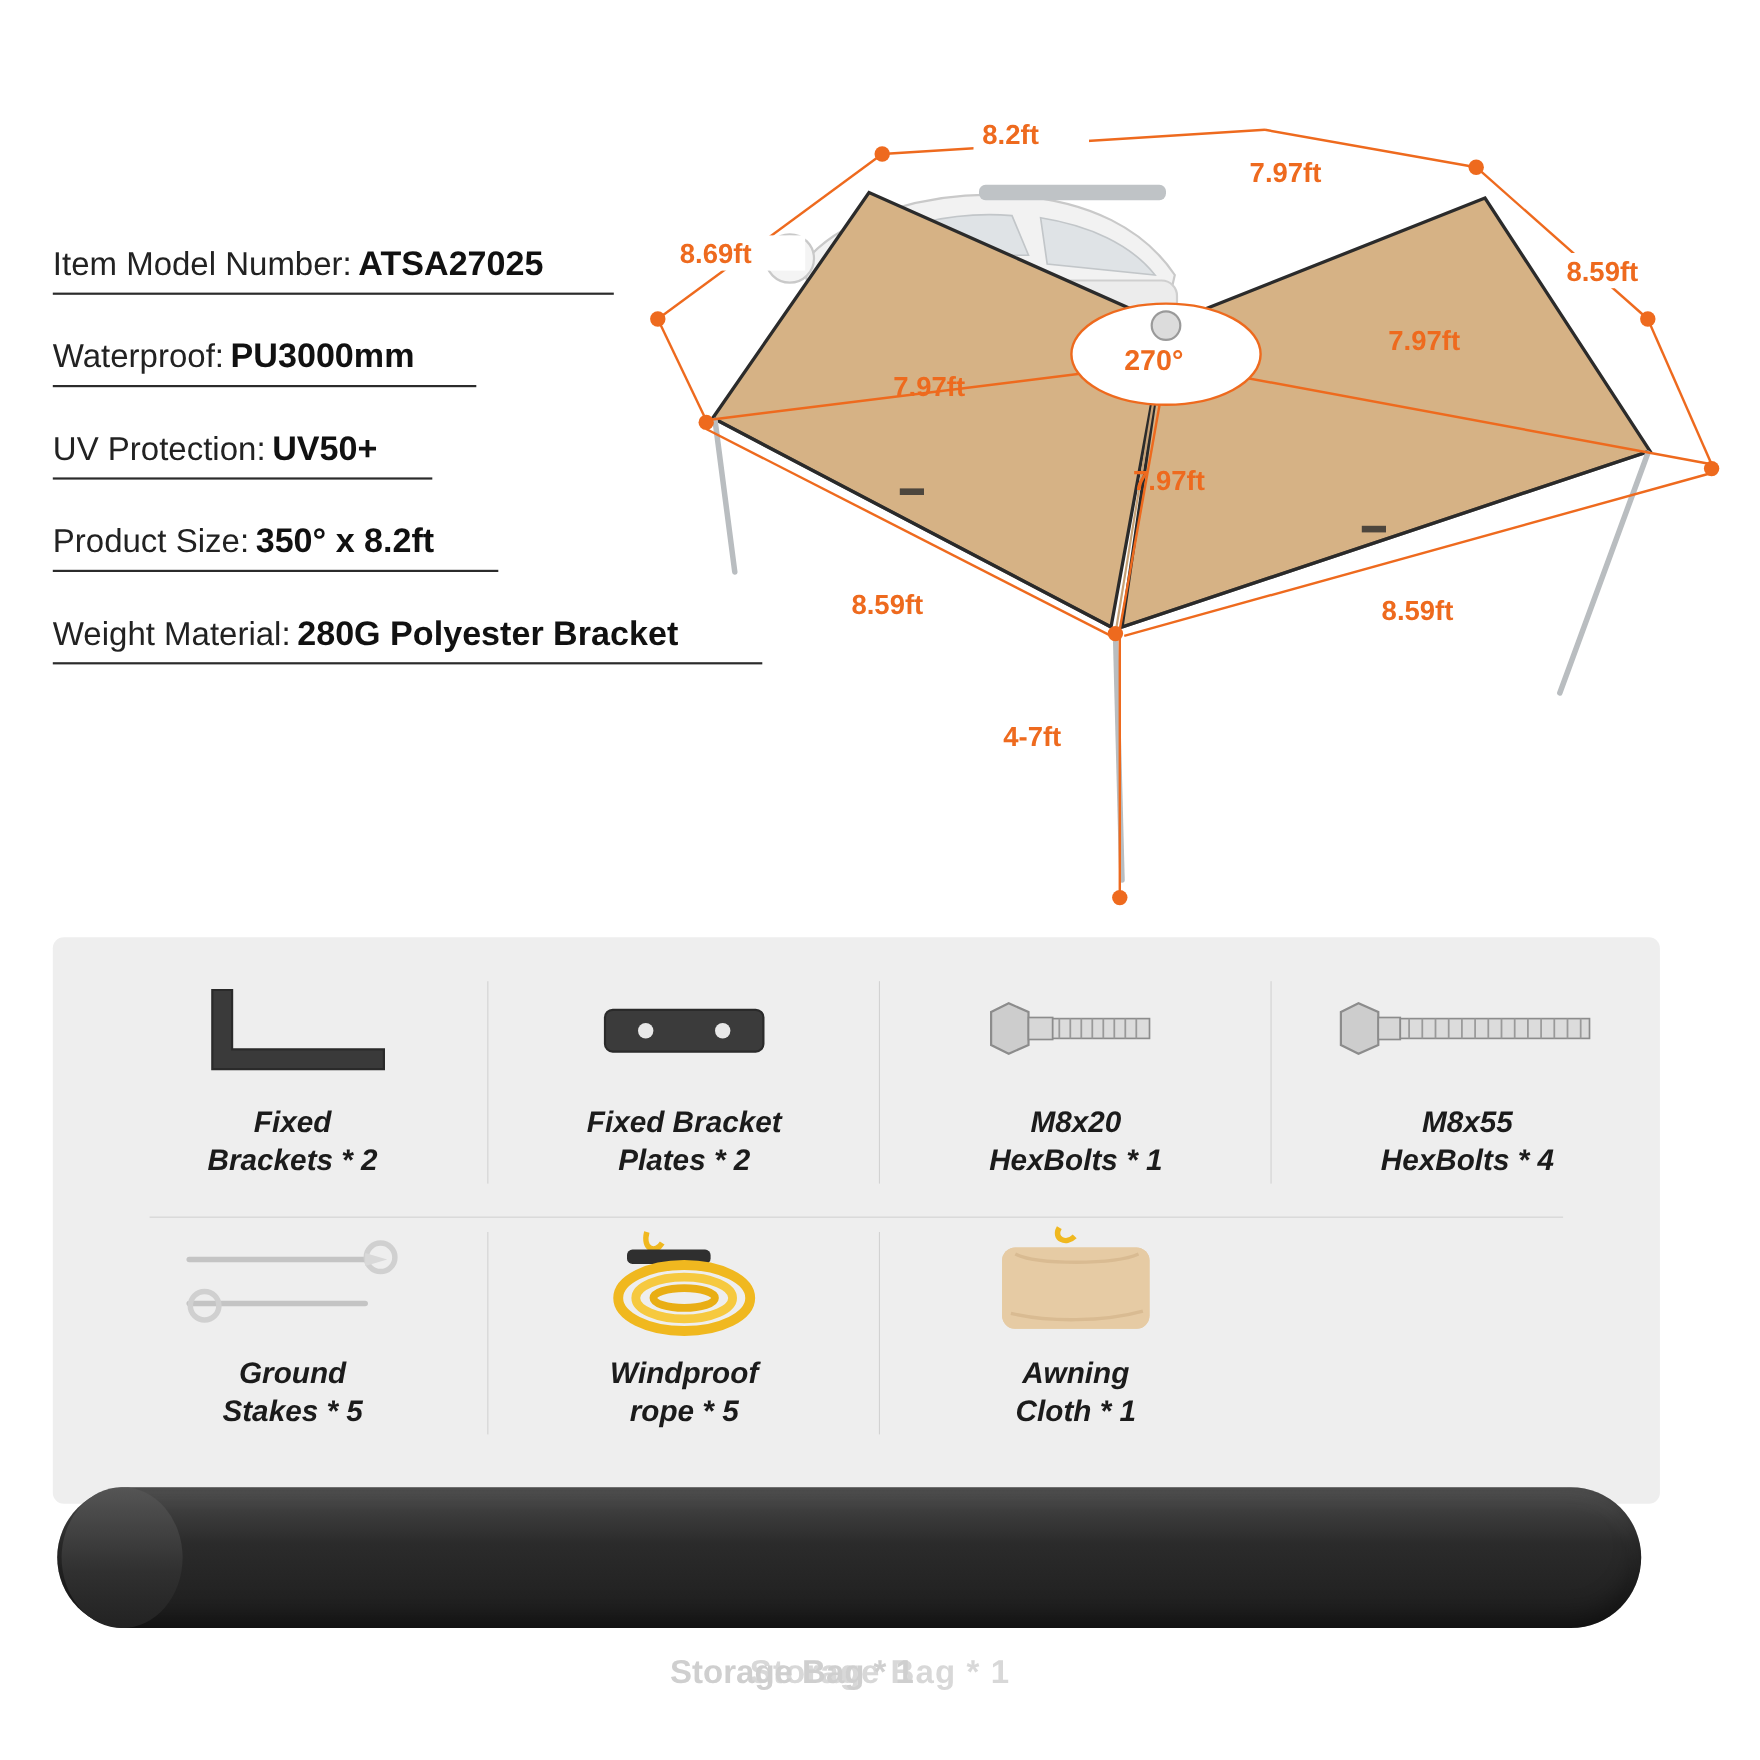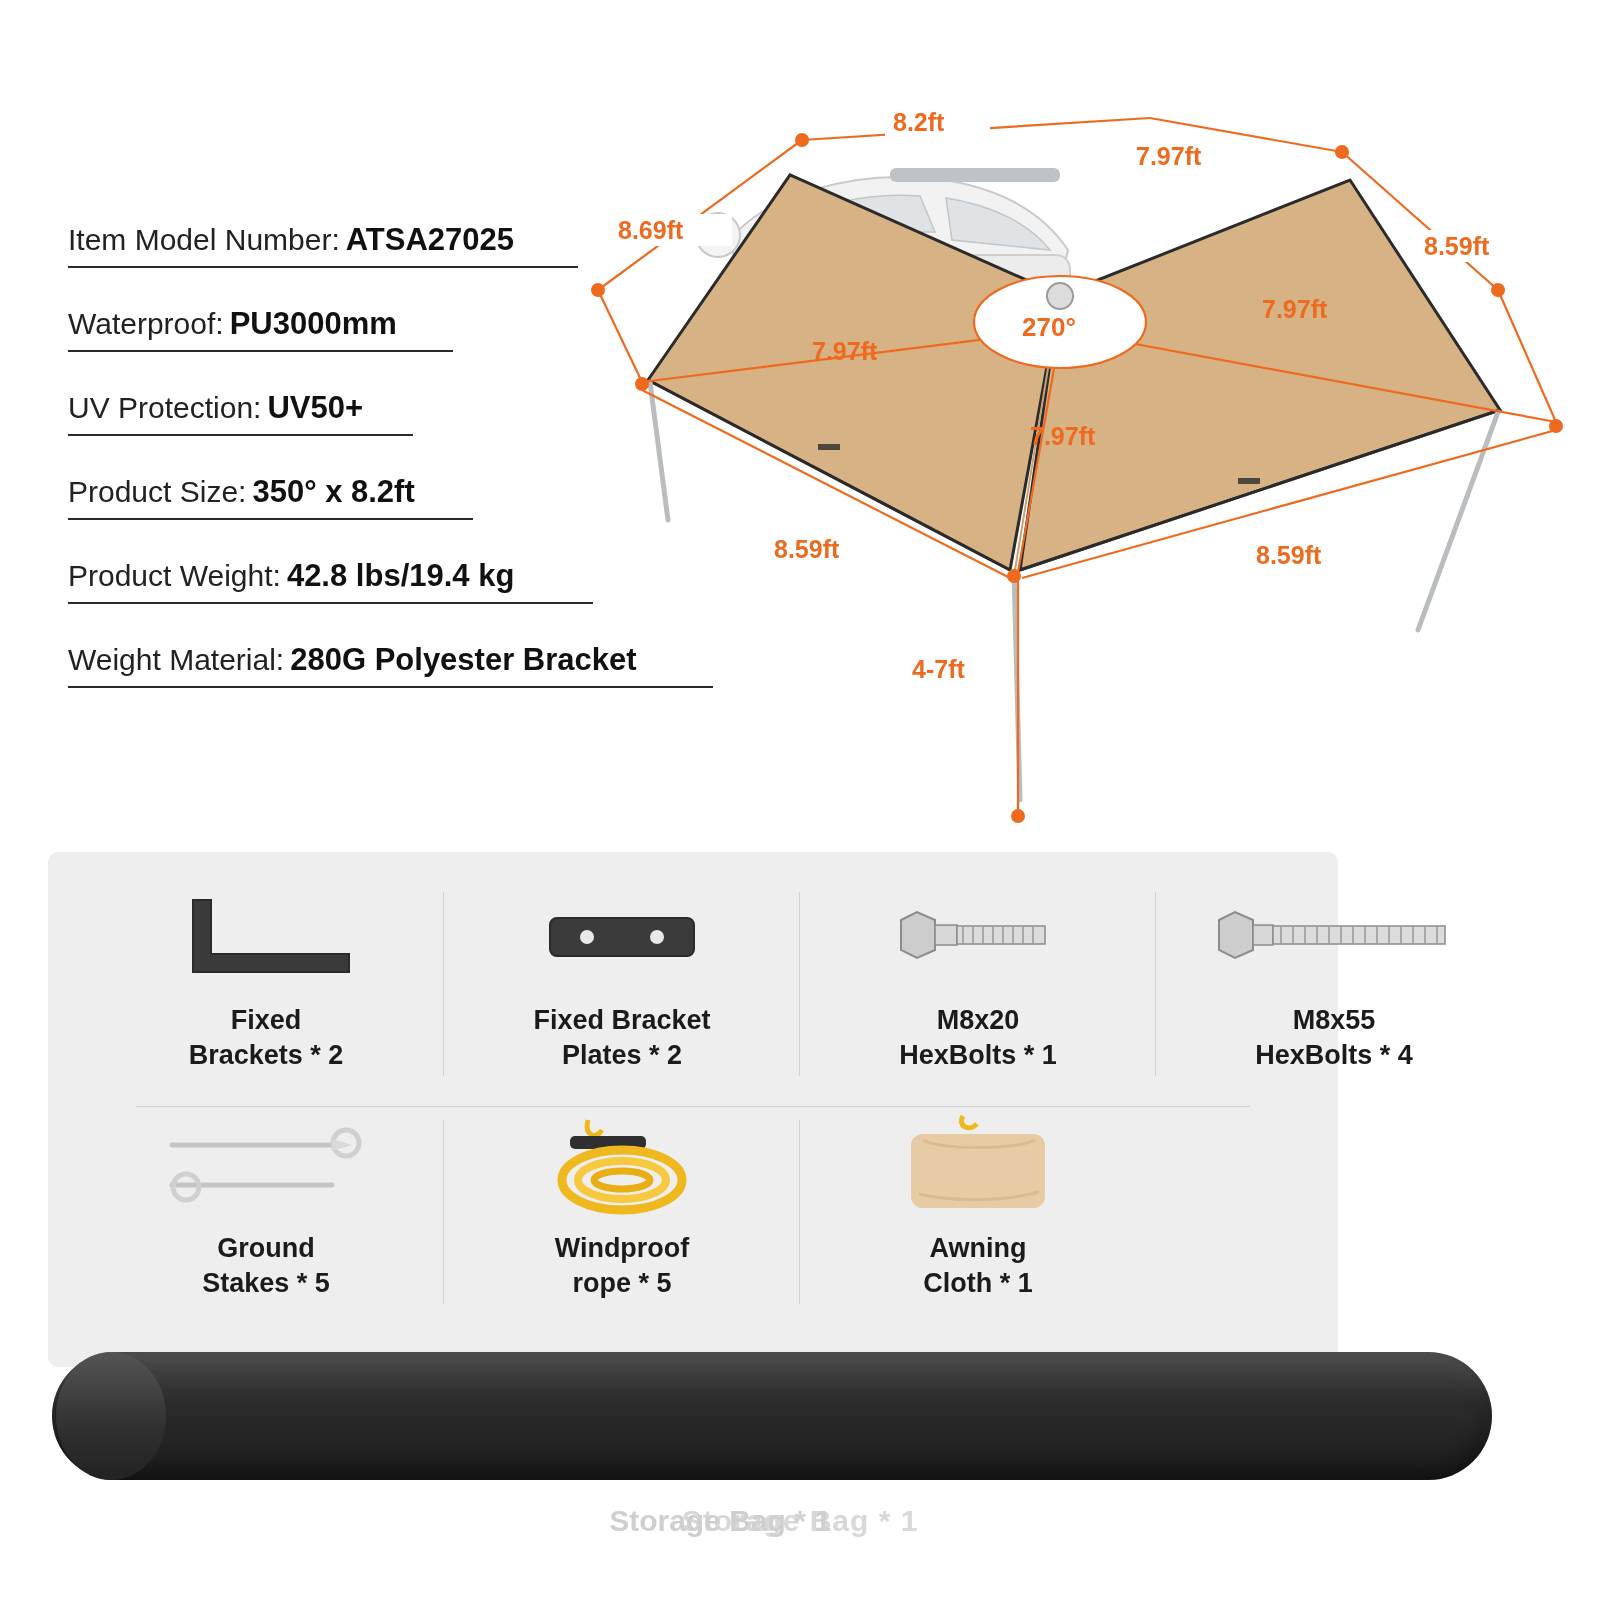--- a/index.html
+++ b/index.html
@@ -20,21 +20,20 @@
   #spec-list {
     position: absolute;
     left: 48px;
     top: 222px;
     width: 680px;
   }
   .spec-row {
     position: relative;
     padding-bottom: 10px;
     margin-bottom: 38px;
-    margin-left: 20px;
   }
   .spec-underline {
     position: absolute;
     left: 0;
     bottom: 0;
     height: 2px;
     background: #2b2b2b;
   }
   .spec-label {
     font-size: 30px;
@@ -70,24 +69,25 @@
     font-size: 26px;
     font-weight: bold;
     fill: #ee6a1e;
   }
 
   
   #parts-panel {
     position: absolute;
     left: 48px;
     top: 852px;
-    width: 1290px;
+    width: 1461px;
     height: 515px;
     background: #eeeeee;
     border-radius: 10px;
+    font-style: italic;
   }
   .parts-grid {
     position: absolute;
     left: 40px;
     top: 18px;
     width: 1424px;
     display: grid;
     grid-template-columns: repeat(4, 1fr);
     grid-template-rows: 228px 228px;
   }
@@ -196,24 +196,20 @@
   <div class="spec-row">
     <span class="spec-label">UV Protection:</span><span class="spec-value">UV50+</span>
     <div class="spec-underline" style="width:345px"></div>
   </div>
 
   <div class="spec-row">
     <span class="spec-label">Product Size:</span><span class="spec-value">350° x 8.2ft</span>
     <div class="spec-underline" style="width:405px"></div>
   </div>
 
-  <div class="spec-row">
-    <span class="spec-label">Product Weight:</span><span class="spec-value">42.8 lbs/19.4 kg</span>
-    <div class="spec-underline" style="width:525px"></div>
-  </div>
 
   <div class="spec-row">
     <span class="spec-label">Weight Material:</span><span class="spec-value">280G Polyester Bracket</span>
     <div class="spec-underline" style="width:645px"></div>
   </div>
 
 </div>
 
 <div id="diagram">
 <svg width="1000" height="760" viewBox="0 0 1000 760" xmlns="http://www.w3.org/2000/svg">

